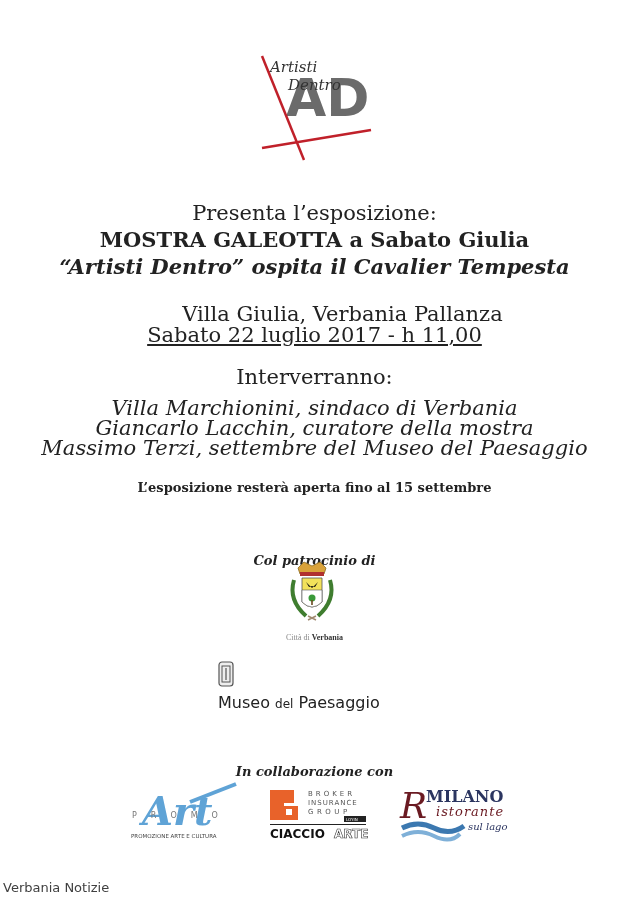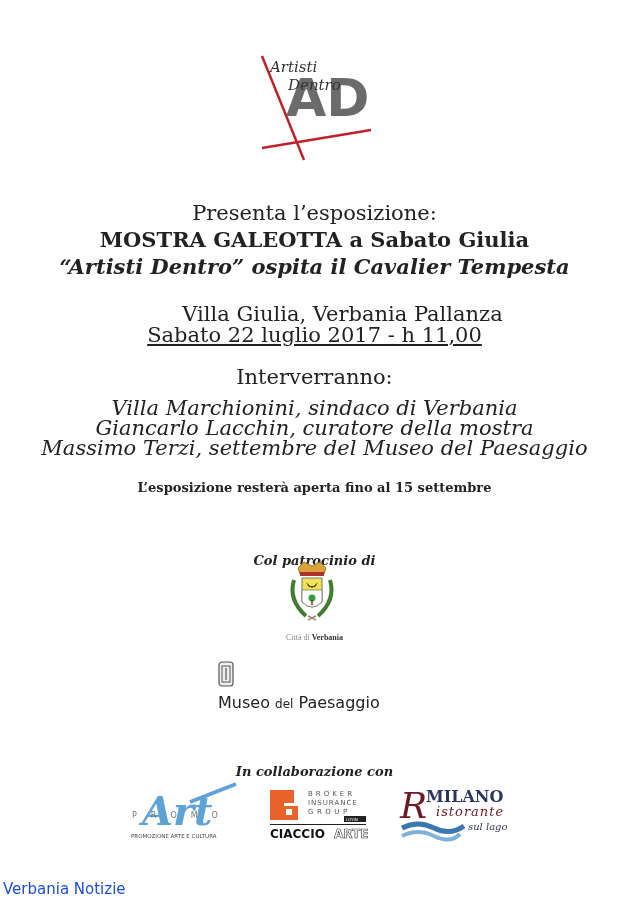--- a/index.html
+++ b/index.html
@@ -6,21 +6,21 @@
     body {
       width: 629px; height: 900px; background: #ffffff; position: relative; overflow: hidden;
       font-family: "DejaVu Serif", serif; color: #222;
     }
     .center { position: absolute; left: 0; width: 629px; text-align: center; }
     .logo-ad { position: absolute; left: 256px; top: 52px; width: 118px; height: 110px; }
     .t { font-size: 21px; line-height: 20px; }
     .b { font-weight: bold; }
     .i { font-style: italic; }
     .sm { font-size: 13px; }
-    .footer { position: absolute; left: 3px; top: 880px; font-family: "DejaVu Sans", sans-serif; font-size: 15px; color: #1d4ed8; }
+    .footer { position: absolute; left: 3px; top: 880px; font-family: "DejaVu Sans", sans-serif; font-size: 13px; color: #404040; }
     .crest { position: absolute; left: 284px; top: 560px; width: 56px; height: 68px; }
     .citta { position: absolute; left: 0; width: 629px; top: 633px; text-align: center; font-family: Liberation Serif, serif; font-size: 8px; color: #888; }
     .citta b { color: #333; }
     .museo { position: absolute; left: 218px; top: 661px; display: flex; align-items: flex-start; gap: 6px; flex-direction: column; }
     .museo-name { font-family: "DejaVu Sans", sans-serif; font-size: 16px; color: #222; }
     .museo-name .del { font-size: 12px; }
     .partner { position: absolute; }
   </style>
 </head>
 <body>

